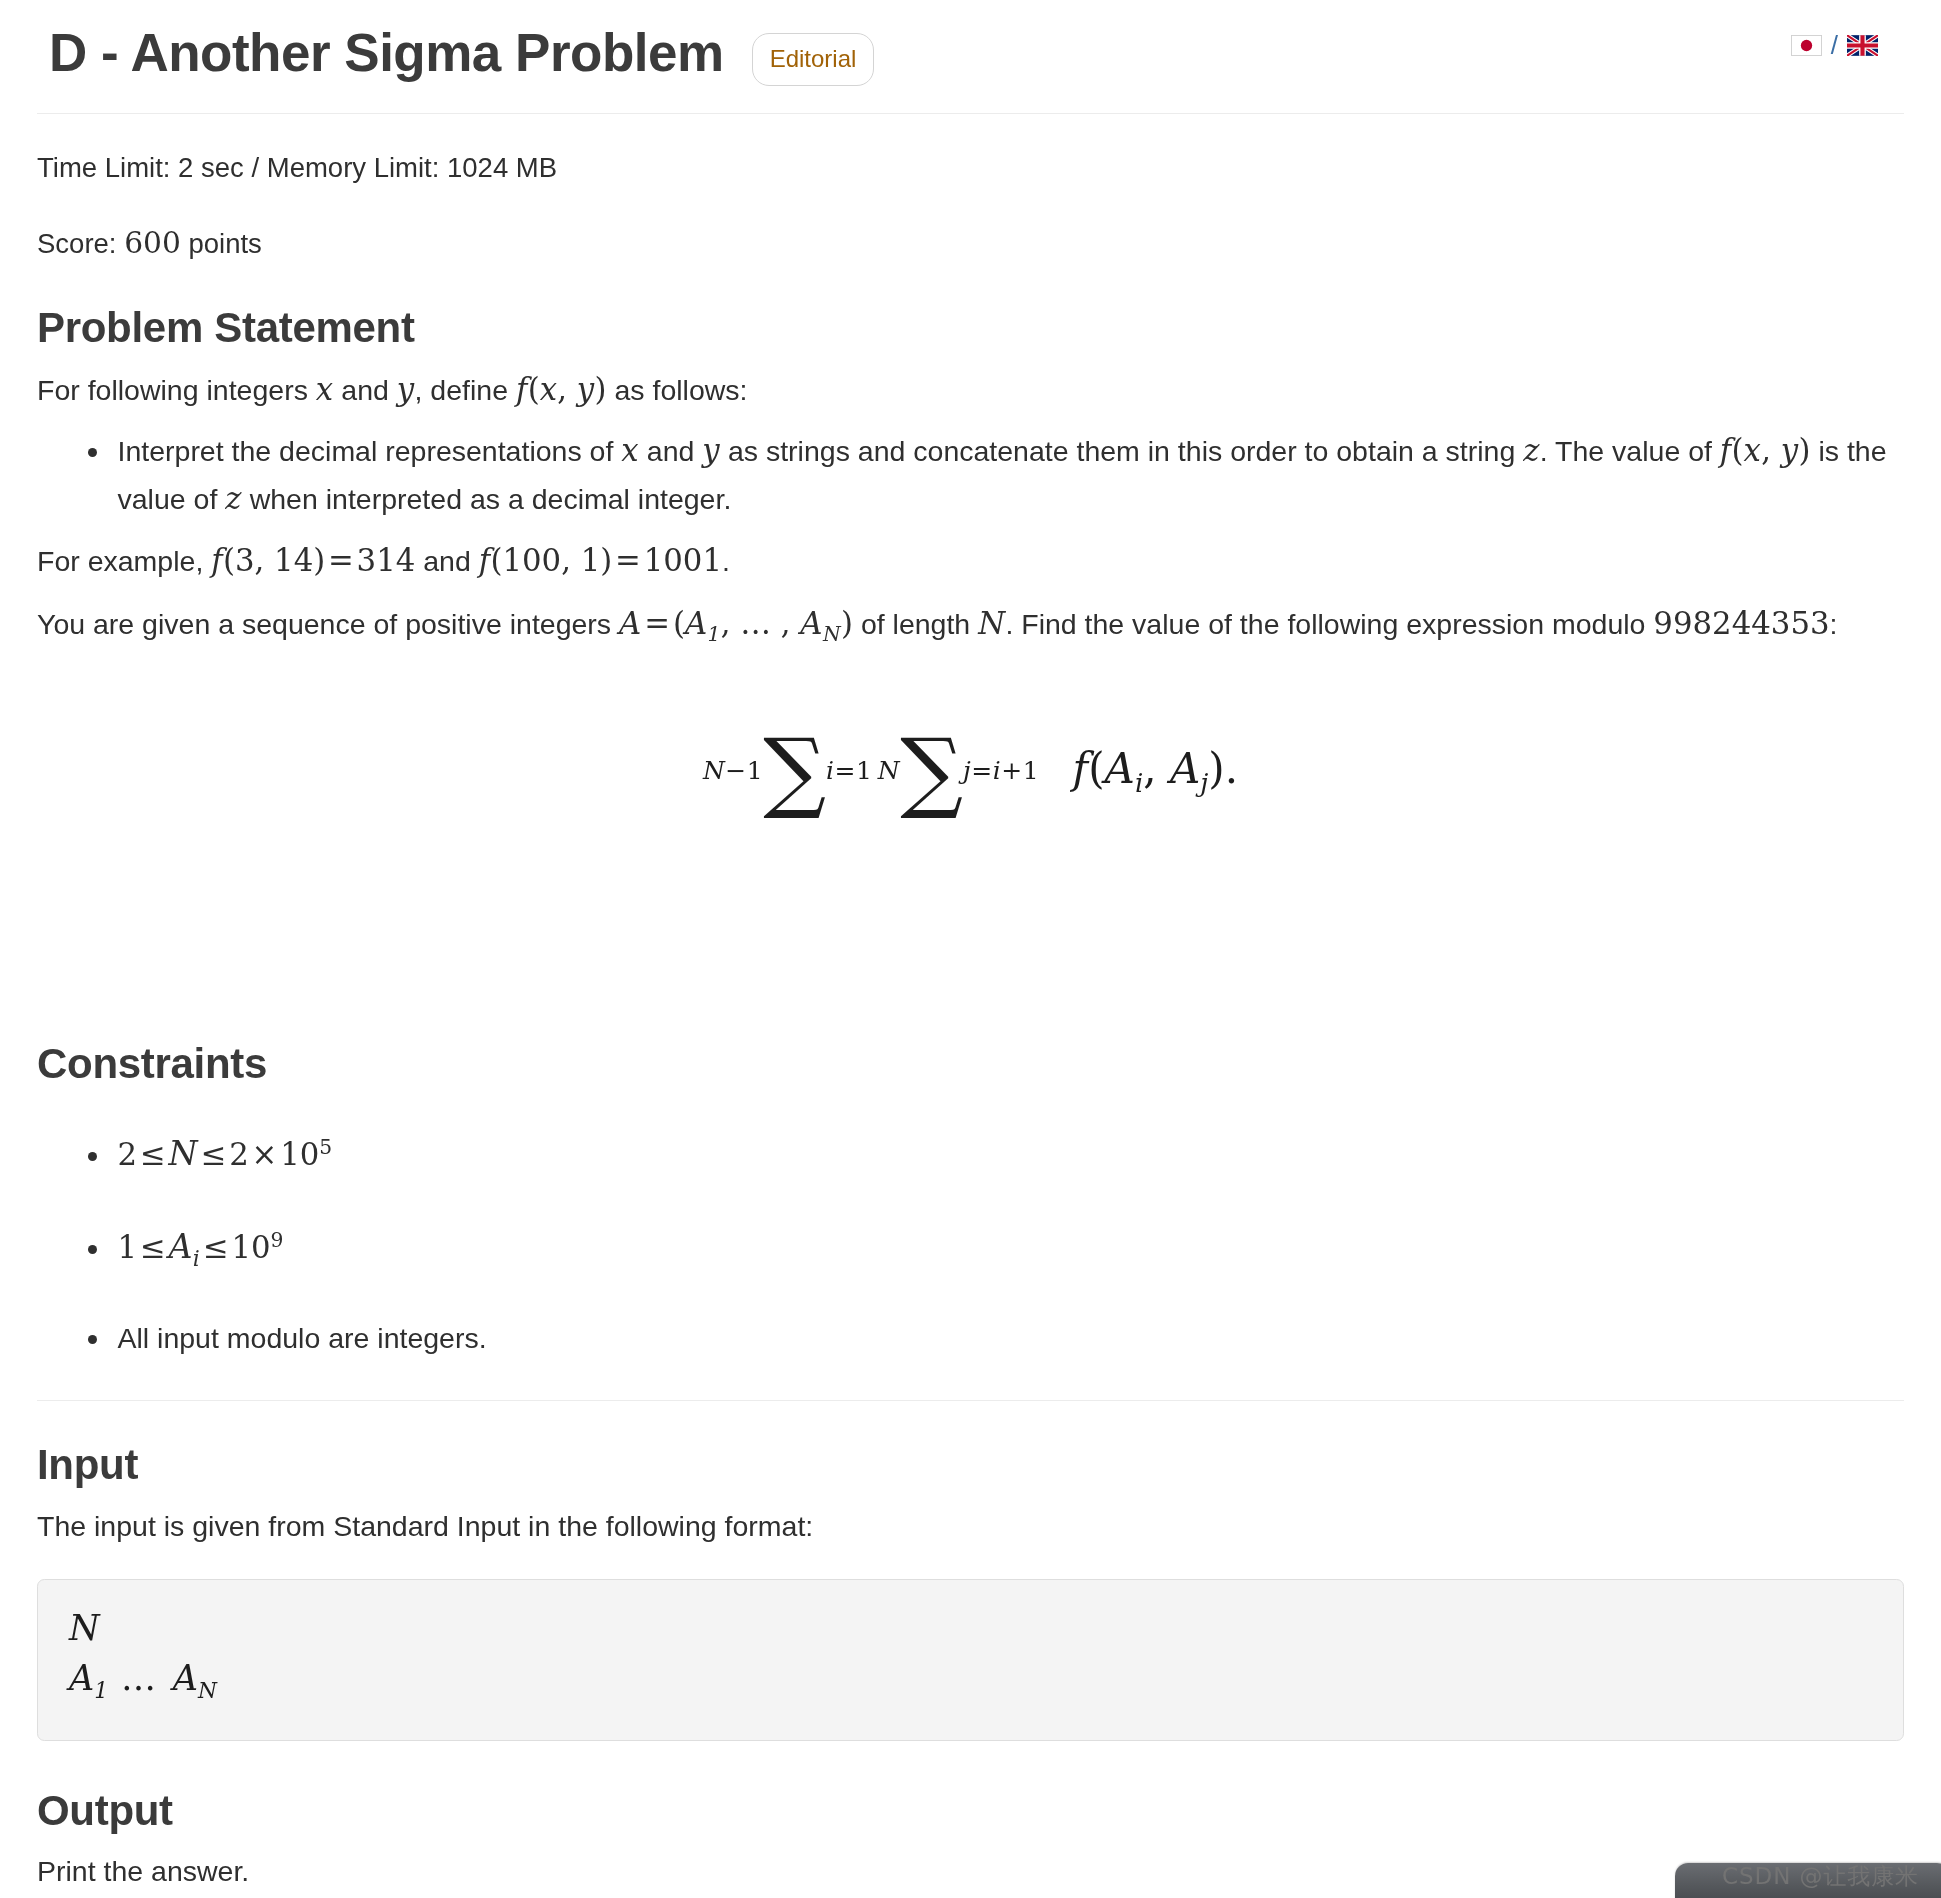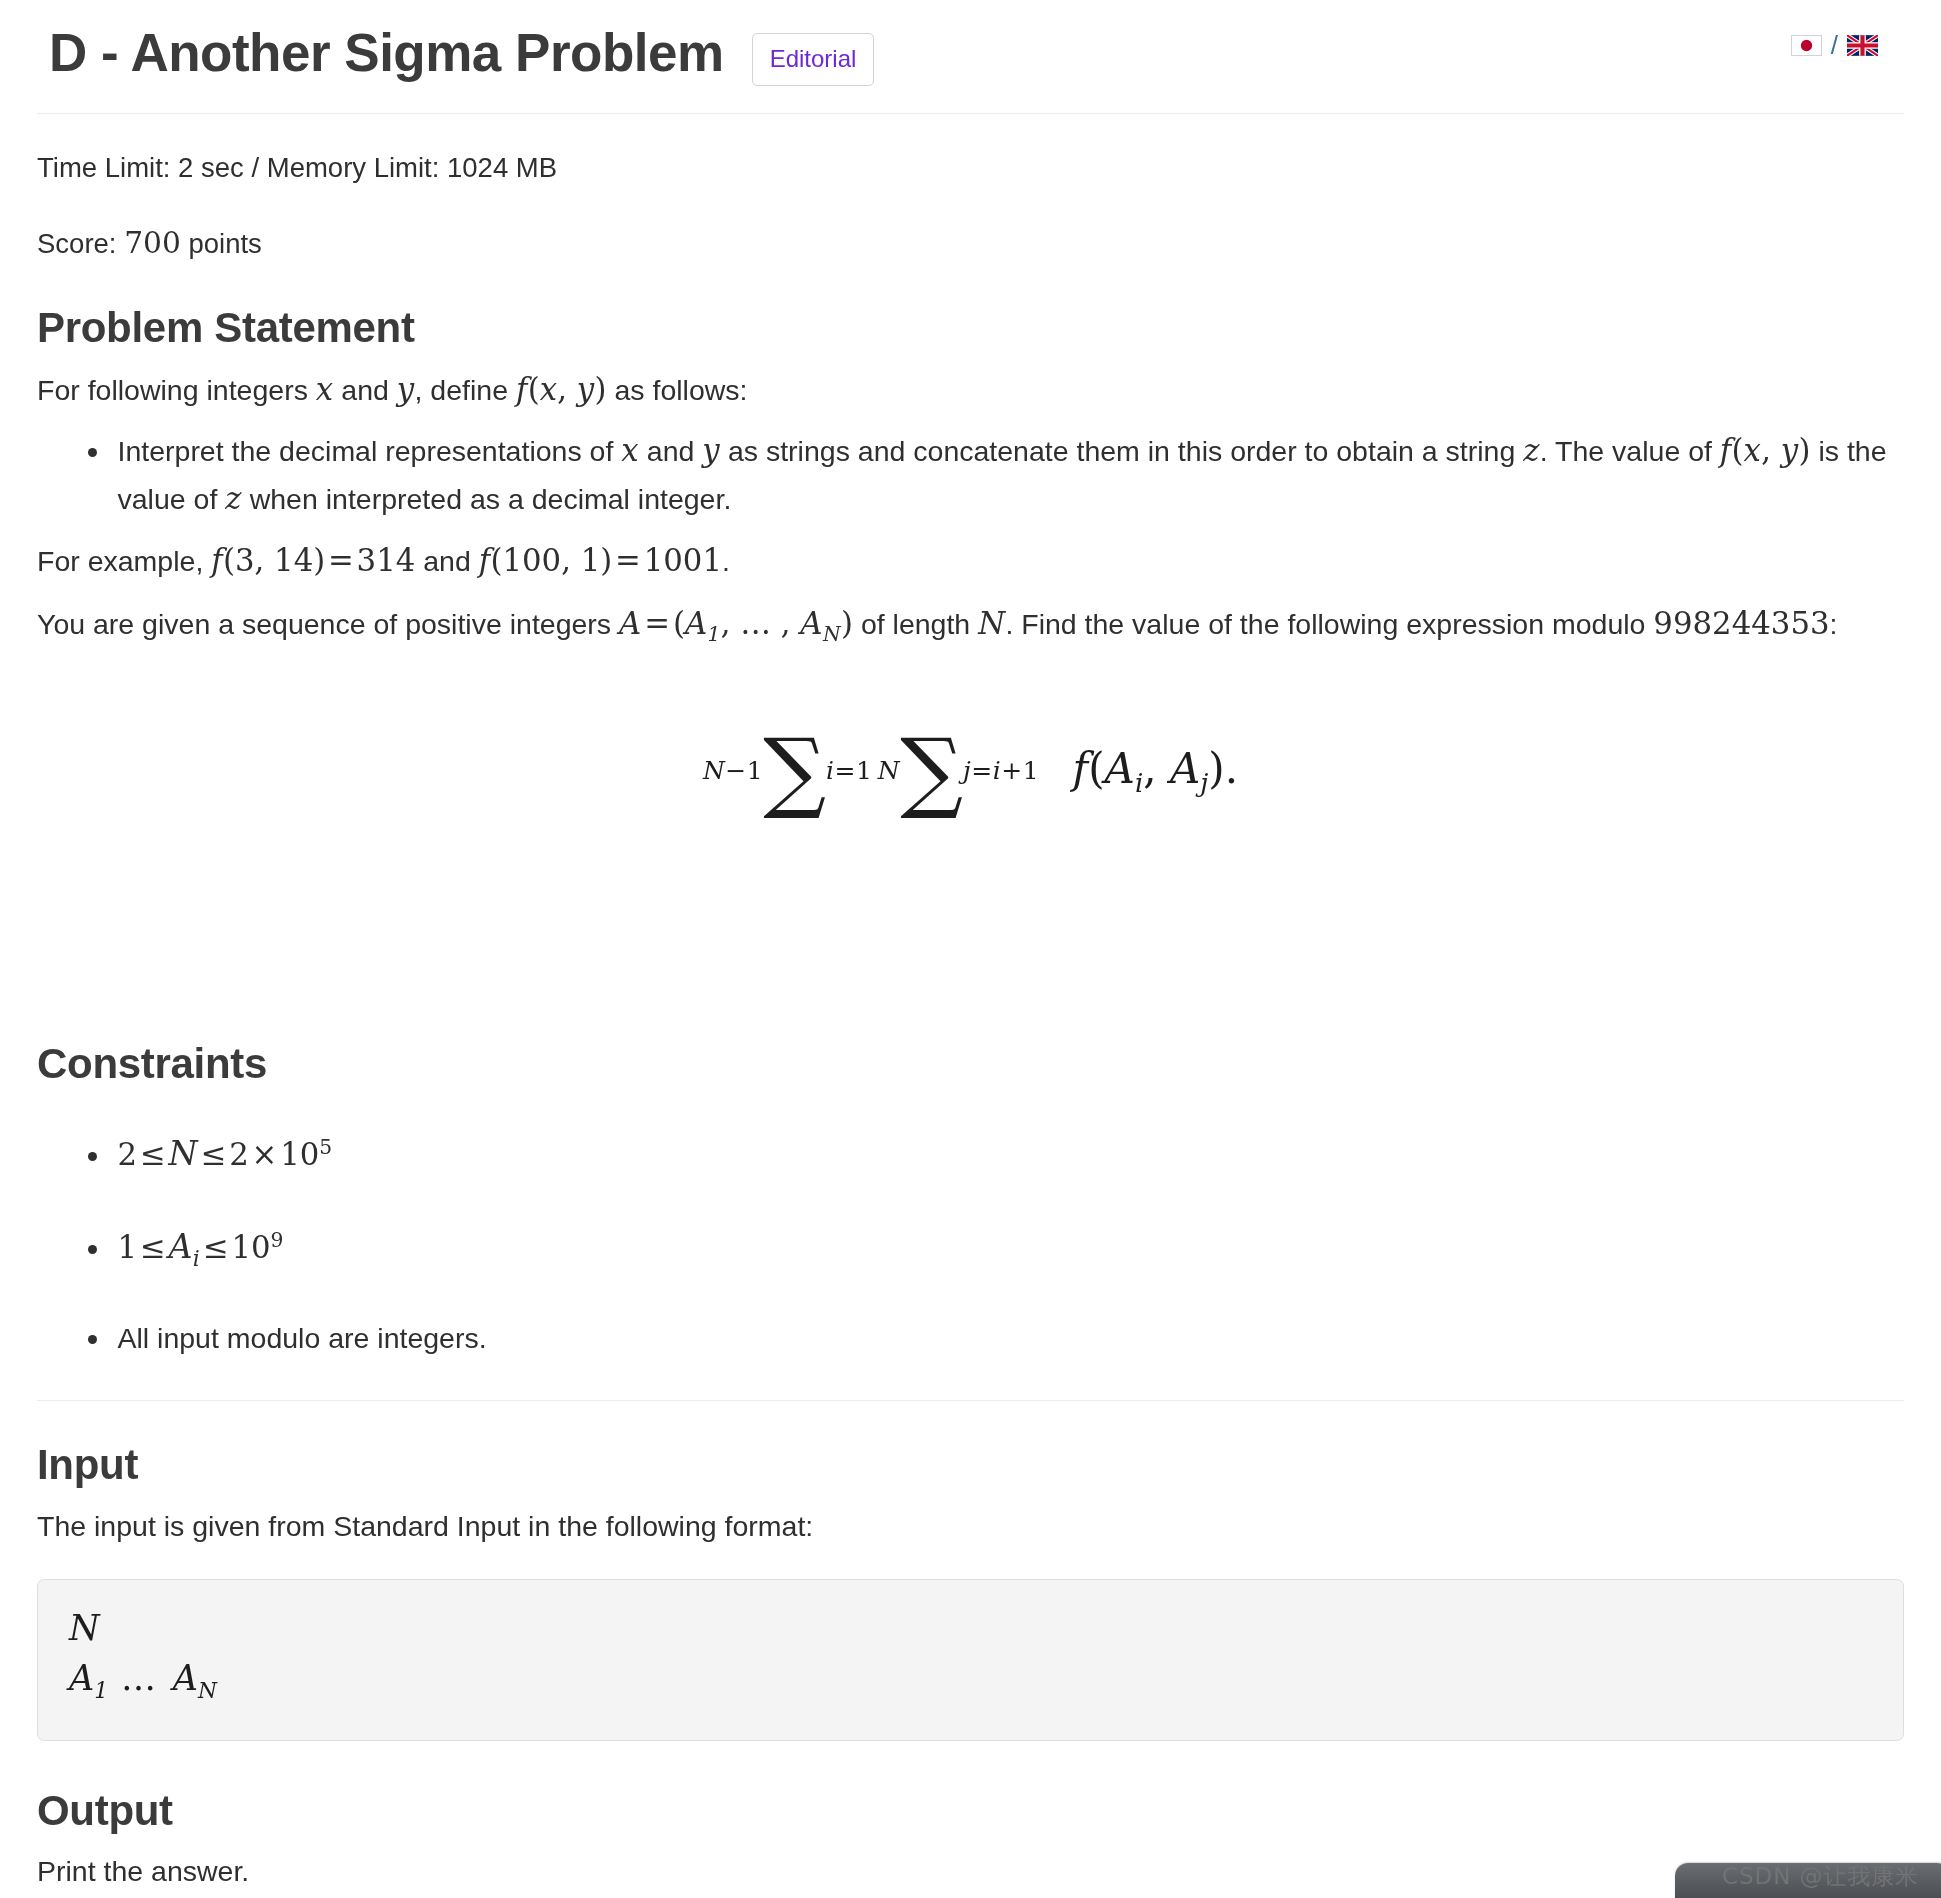--- a/index.html
+++ b/index.html
@@ -43,23 +43,23 @@
     font-weight: 700;
     letter-spacing: -0.5px;
     color: #3b3b3b;
     line-height: 1.05;
     margin: 12px;
     white-space: nowrap;
   }
   .editorial-btn {
     display: inline-block;
     border: 0.9px solid #d4d4d4;
-    border-radius: 5px;
+    border-radius: 17px;
     background: #ffffff;
-    color: #6d28d9;
+    color: #a16207;
     font-size: 24px;
     padding: 13px 16.5px 13.8px 16.5px;
     line-height: 1;
     margin-top: 13px;
     cursor: pointer;
   }
   .lang-switch {
     display: flex;
     align-items: center;
     gap: 7.3px;
@@ -268,21 +268,21 @@
             <path d="M30,0 V40 M0,20 H60" stroke="#C8102E" stroke-width="8"></path>
           </svg>
         </span>
       </div>
     </div>
 
     <hr class="rule">
 
     <p class="meta-line">Time Limit: 2 sec / Memory Limit: 1024 MB</p>
 
-    <p class="meta-line"><span>Score: </span><span class="mn">700</span><span> points</span></p>
+    <p class="meta-line"><span>Score: </span><span class="mn">600</span><span> points</span></p>
 
     <h2 class="section-h">Problem Statement</h2>
 
     <p class="body"><span>For following integers </span><span class="m">x</span><span> and </span><span class="m">y</span><span>, define </span><span class="m">f</span><span class="mn">(</span><span class="m">x</span><span class="mn">,&nbsp;</span><span class="m">y</span><span class="mn">)</span><span> as follows:</span></p>
 
     <ul class="bullets">
       <li><span>Interpret the decimal representations of </span><span class="m">x</span><span> and </span><span class="m">y</span><span> as strings and concatenate them in this order to obtain a string </span><span class="m">z</span><span>. The value of </span><span class="m">f</span><span class="mn">(</span><span class="m">x</span><span class="mn">,&nbsp;</span><span class="m">y</span><span class="mn">)</span><span> is the value of </span><span class="m">z</span><span> when interpreted as a decimal integer.</span></li>
     </ul>
 
     <p class="body"><span>For example, </span><span class="m">f</span><span class="mn">(3,&nbsp;14)<span class="op">=</span>314</span><span> and </span><span class="m">f</span><span class="mn">(100,&nbsp;1)<span class="op">=</span>1001</span><span>.</span></p>

